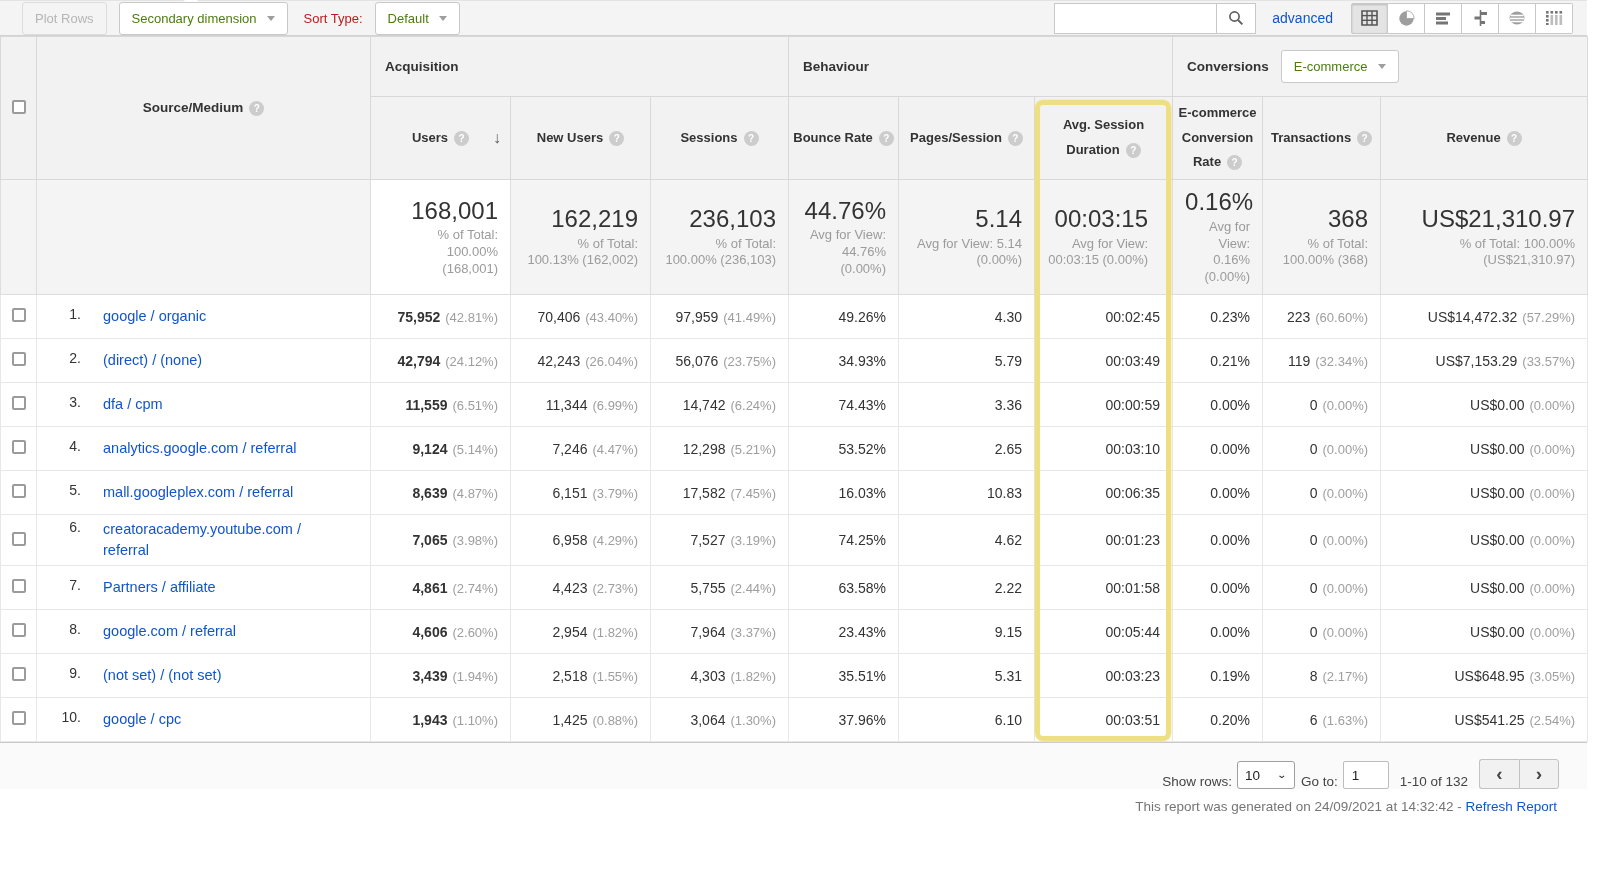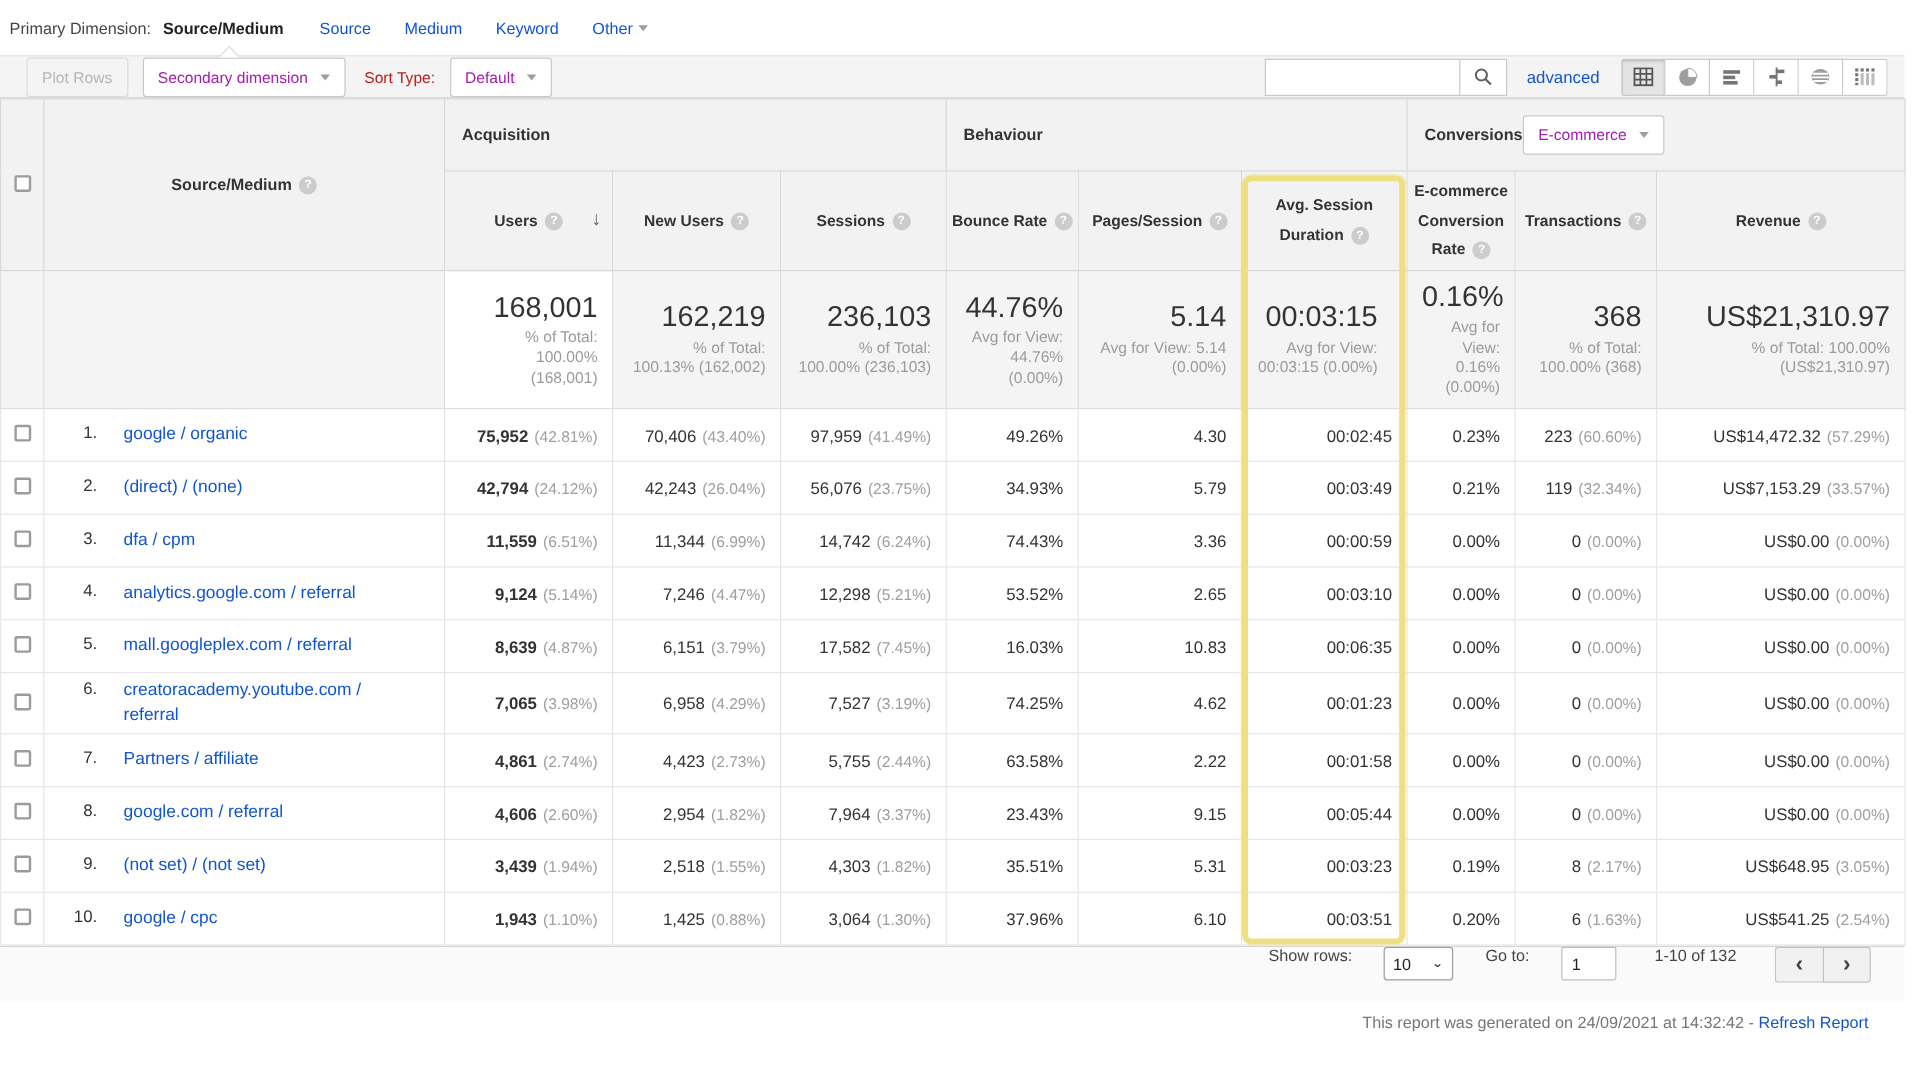--- a/index.html
+++ b/index.html
@@ -26,21 +26,21 @@
   .toolbar {
     height:36px; background:#f4f4f4; border-top:1px solid #e3e3e3; border-bottom:1px solid #d2d2d2;
     display:flex; align-items:center; padding:0 14px 0 22px; position:relative;
   }
   .caret-notch { position:absolute; top:-9px; left:182px; width:0; height:0;
     border-left:9px solid transparent; border-right:9px solid transparent; border-bottom:9px solid #e3e3e3; }
   .caret-notch:after { content:""; position:absolute; left:-8px; top:1.5px; width:0; height:0;
     border-left:8px solid transparent; border-right:8px solid transparent; border-bottom:8px solid #ffffff; }
   .btn {
     display:inline-flex; align-items:center; gap:10px; height:33px; padding:0 12px;
-    background:#fff; border:1px solid #c9c9c9; border-radius:3px; font-size:13px; color:#a21caf; cursor:pointer;
+    background:#fff; border:1px solid #c9c9c9; border-radius:3px; font-size:13px; color:#4d7c0f; cursor:pointer;
   }
   .btn-disabled { background:transparent; border-color:#dcdcdc; color:#b5b5b5; cursor:default; }
   .toolbar .lbl { font-size:13px; color:#b91c1c; margin:0 12px 0 16px; }
   .toolbar .gap { margin-right:12px; }
   .toolbar-right { margin-left:auto; display:flex; align-items:center; }
   .search-wrap { display:flex; align-items:stretch; height:31px; }
   .search-input { width:162px; height:31px; border:1px solid #c9c9c9; border-right:none; padding:0 8px; font-size:13px; outline:none; background:#fff; }
   .search-btn { width:40px; border:1px solid #c9c9c9; background:#fff; display:flex; align-items:center; justify-content:center; cursor:pointer; }
   .adv-link { color:#1155cc; text-decoration:none; font-size:14px; margin:0 18px 0 16px; cursor:pointer; }
   .view-switcher { display:flex; }
@@ -51,21 +51,21 @@
   .vs-selected { background:#e4e4e4; box-shadow:inset 0 1px 2px rgba(0,0,0,.18); }
 
   
   .table-wrap { position:relative; border-bottom:1px solid #c9c9c9; }
   table { border-collapse:collapse; table-layout:fixed; width:1587px; }
   thead th { background:#f2f2f2; border:1px solid #d8d8d8; font-size:13px; font-weight:bold; color:#333; }
   th.group-head { height:60px; text-align:left; padding-left:14px; vertical-align:middle; font-size:13.5px; }
   th.metric-head { height:74px; text-align:center; vertical-align:middle; padding:4px 4px; position:relative; line-height:1.9; }
   th.cb-head, td.cb-cell { width:36px; text-align:center; }
   th.dim-head { vertical-align:middle; text-align:center; font-size:13.5px; }
-  .conv-head-inner { display:flex; align-items:center; }
+  .conv-head-inner { display:flex; align-items:center; gap:12px; }
   .ecom-btn { background:#fff; font-weight:normal; }
   .help-icon { display:inline-block; width:15px; height:15px; border-radius:50%; background:#cccccc; color:#fff;
     font-size:10px; font-weight:bold; line-height:15px; text-align:center; vertical-align:middle; margin-left:6px; }
   .sort-arrow { position:absolute; right:9px; top:50%; transform:translateY(-50%); color:#616161; font-size:16px; font-weight:normal; }
 
   .checkbox { display:inline-block; width:14px; height:14px; border:2px solid #9b9b9b; border-radius:2px; background:#fff; cursor:pointer; }
 
   tbody td { border:1px solid #e7e7e7; background:#fff; }
   tr.summary-row td { background:#f4f4f4; height:103px; vertical-align:middle; text-align:right; padding:8px 12px; border-color:#dedede; }
   tr.summary-row td.users-col { background:#ffffff;padding-left:28px; }
@@ -85,21 +85,21 @@
 
   
   .col-highlight {
     position:absolute; left:1035px; top:64px; width:136px; height:641px;
     border:5px solid #eee082; border-radius:8px; pointer-events:none; z-index:5;
     box-shadow:0 0 0 1px rgba(238,224,130,.35);
   }
 
   
   .pagination {
-    height:46px; display:flex; align-items:flex-start; justify-content:flex-end; gap:26px;
+    height:46px; display:flex; align-items:flex-end; justify-content:flex-end; gap:5px;
     padding-right:28px; background:#fafafa; font-size:13.5px; color:#444;
   }
   .select-box { display:inline-flex; align-items:center; justify-content:space-between; width:58px; height:28px;
     border:1px solid #9e9e9e; border-radius:3px; background:#fff; padding:0 7px; font-size:13.5px; color:#222; cursor:pointer; }
   .chev-down { font-size:12px; color:#333; font-weight:bold; transform:scaleY(.8); }
   .goto-input { width:46px; height:28px; border:1px solid #bdbdbd; border-radius:2px; padding:0 8px; font-size:13.5px; color:#222; background:#fff; }
   .pager { display:flex; margin-left:6px; }
   .pager-btn { width:40px; height:30px; background:#f1f1f1; border:1px solid #c2c2c2; display:flex; align-items:center; justify-content:center;
     font-size:19px; font-weight:bold; color:#444; cursor:pointer; }
   .pager-btn:first-child { border-radius:3px 0 0 3px; border-right:none; }
@@ -107,31 +107,20 @@
   .generated-line { text-align:right; padding:10px 30px 0 0; font-size:13.5px; color:#757575; background:#fff; }
   .generated-line a { color:#1155cc; text-decoration:none; cursor:pointer; }
 
   .icon-svg { display:block; }
 </style>
 </head>
 <body>
 
 <div class="page">
 
-  <div class="primary-bar">
-    <span class="pd-label">Primary Dimension:</span>
-    <span class="pd-selected">Source/Medium</span>
-    <a class="pd-link">Source</a>
-    <a class="pd-link">Medium</a>
-    <a class="pd-link">Keyword</a>
-    <a class="pd-link pd-other">
-        <span>Other</span>
-        <span class="tri-down"></span>
-      </a>
-  </div>
 
   <div class="toolbar">
     <div class="caret-notch"></div>
     <button class="btn btn-disabled gap">Plot Rows</button>
     <button class="btn">
       <span>Secondary dimension</span>
       <span class="tri-down"></span>
     </button>
     <span class="lbl">Sort Type:</span>
     <button class="btn">

